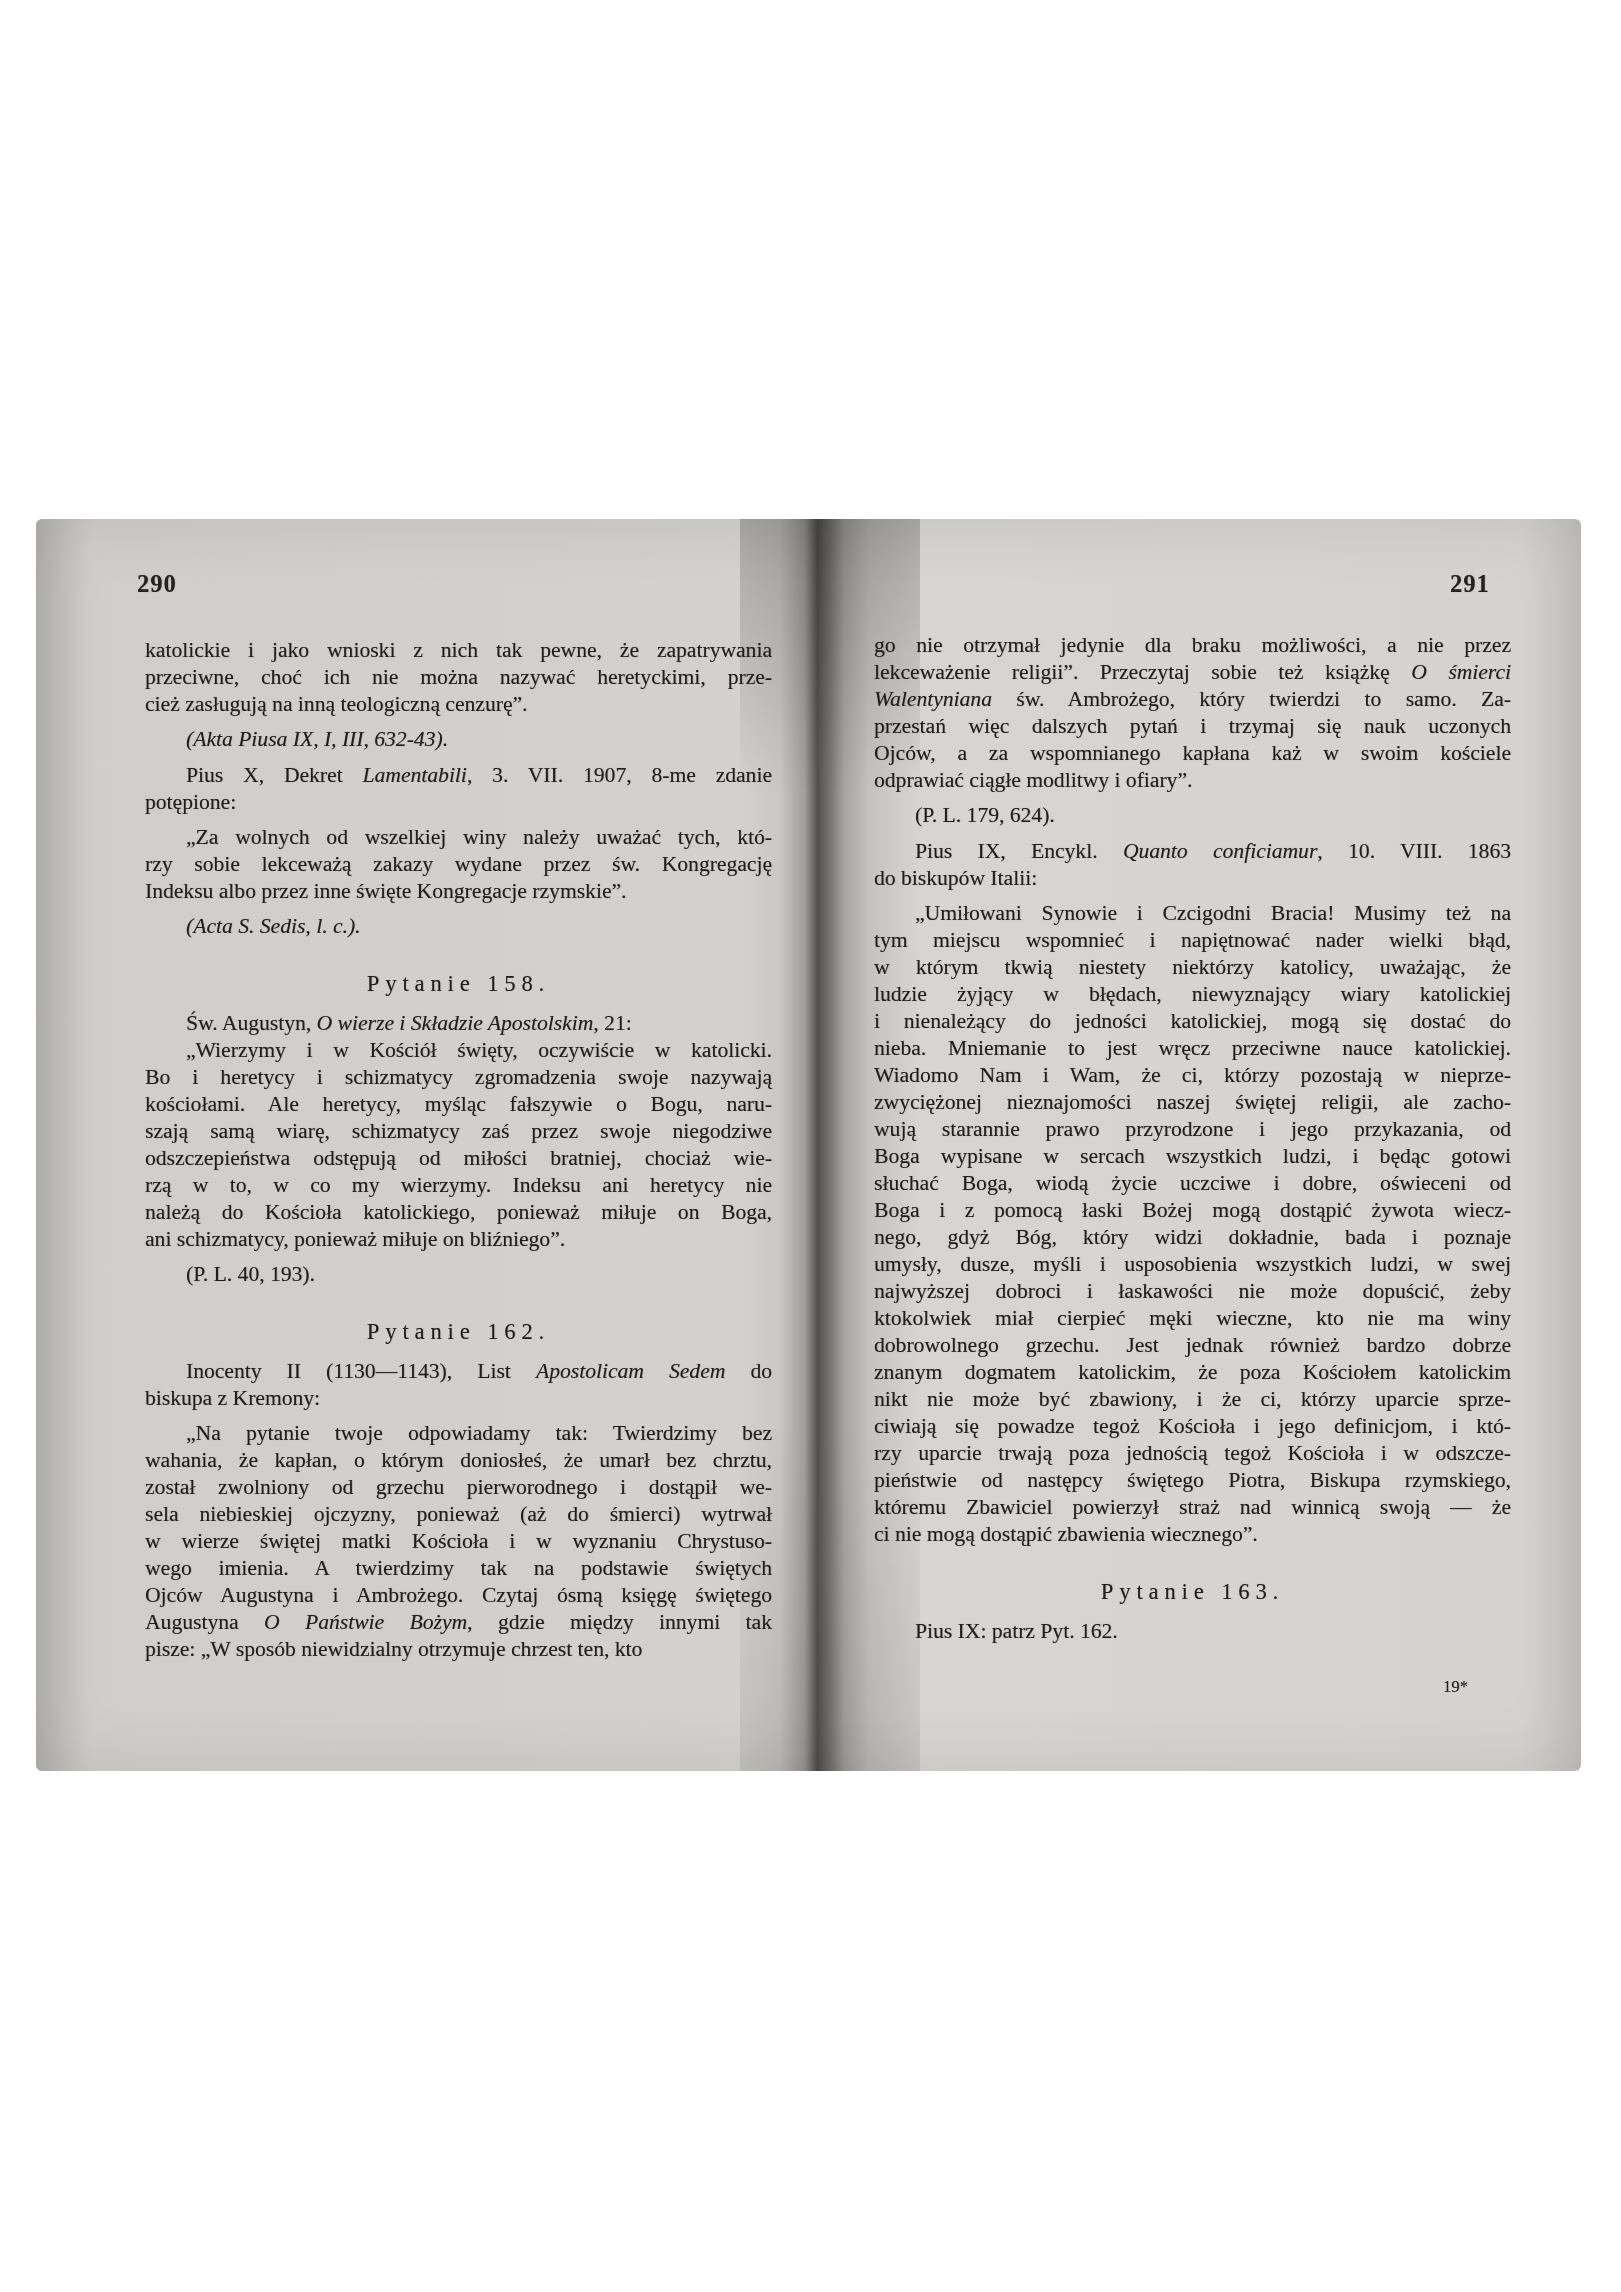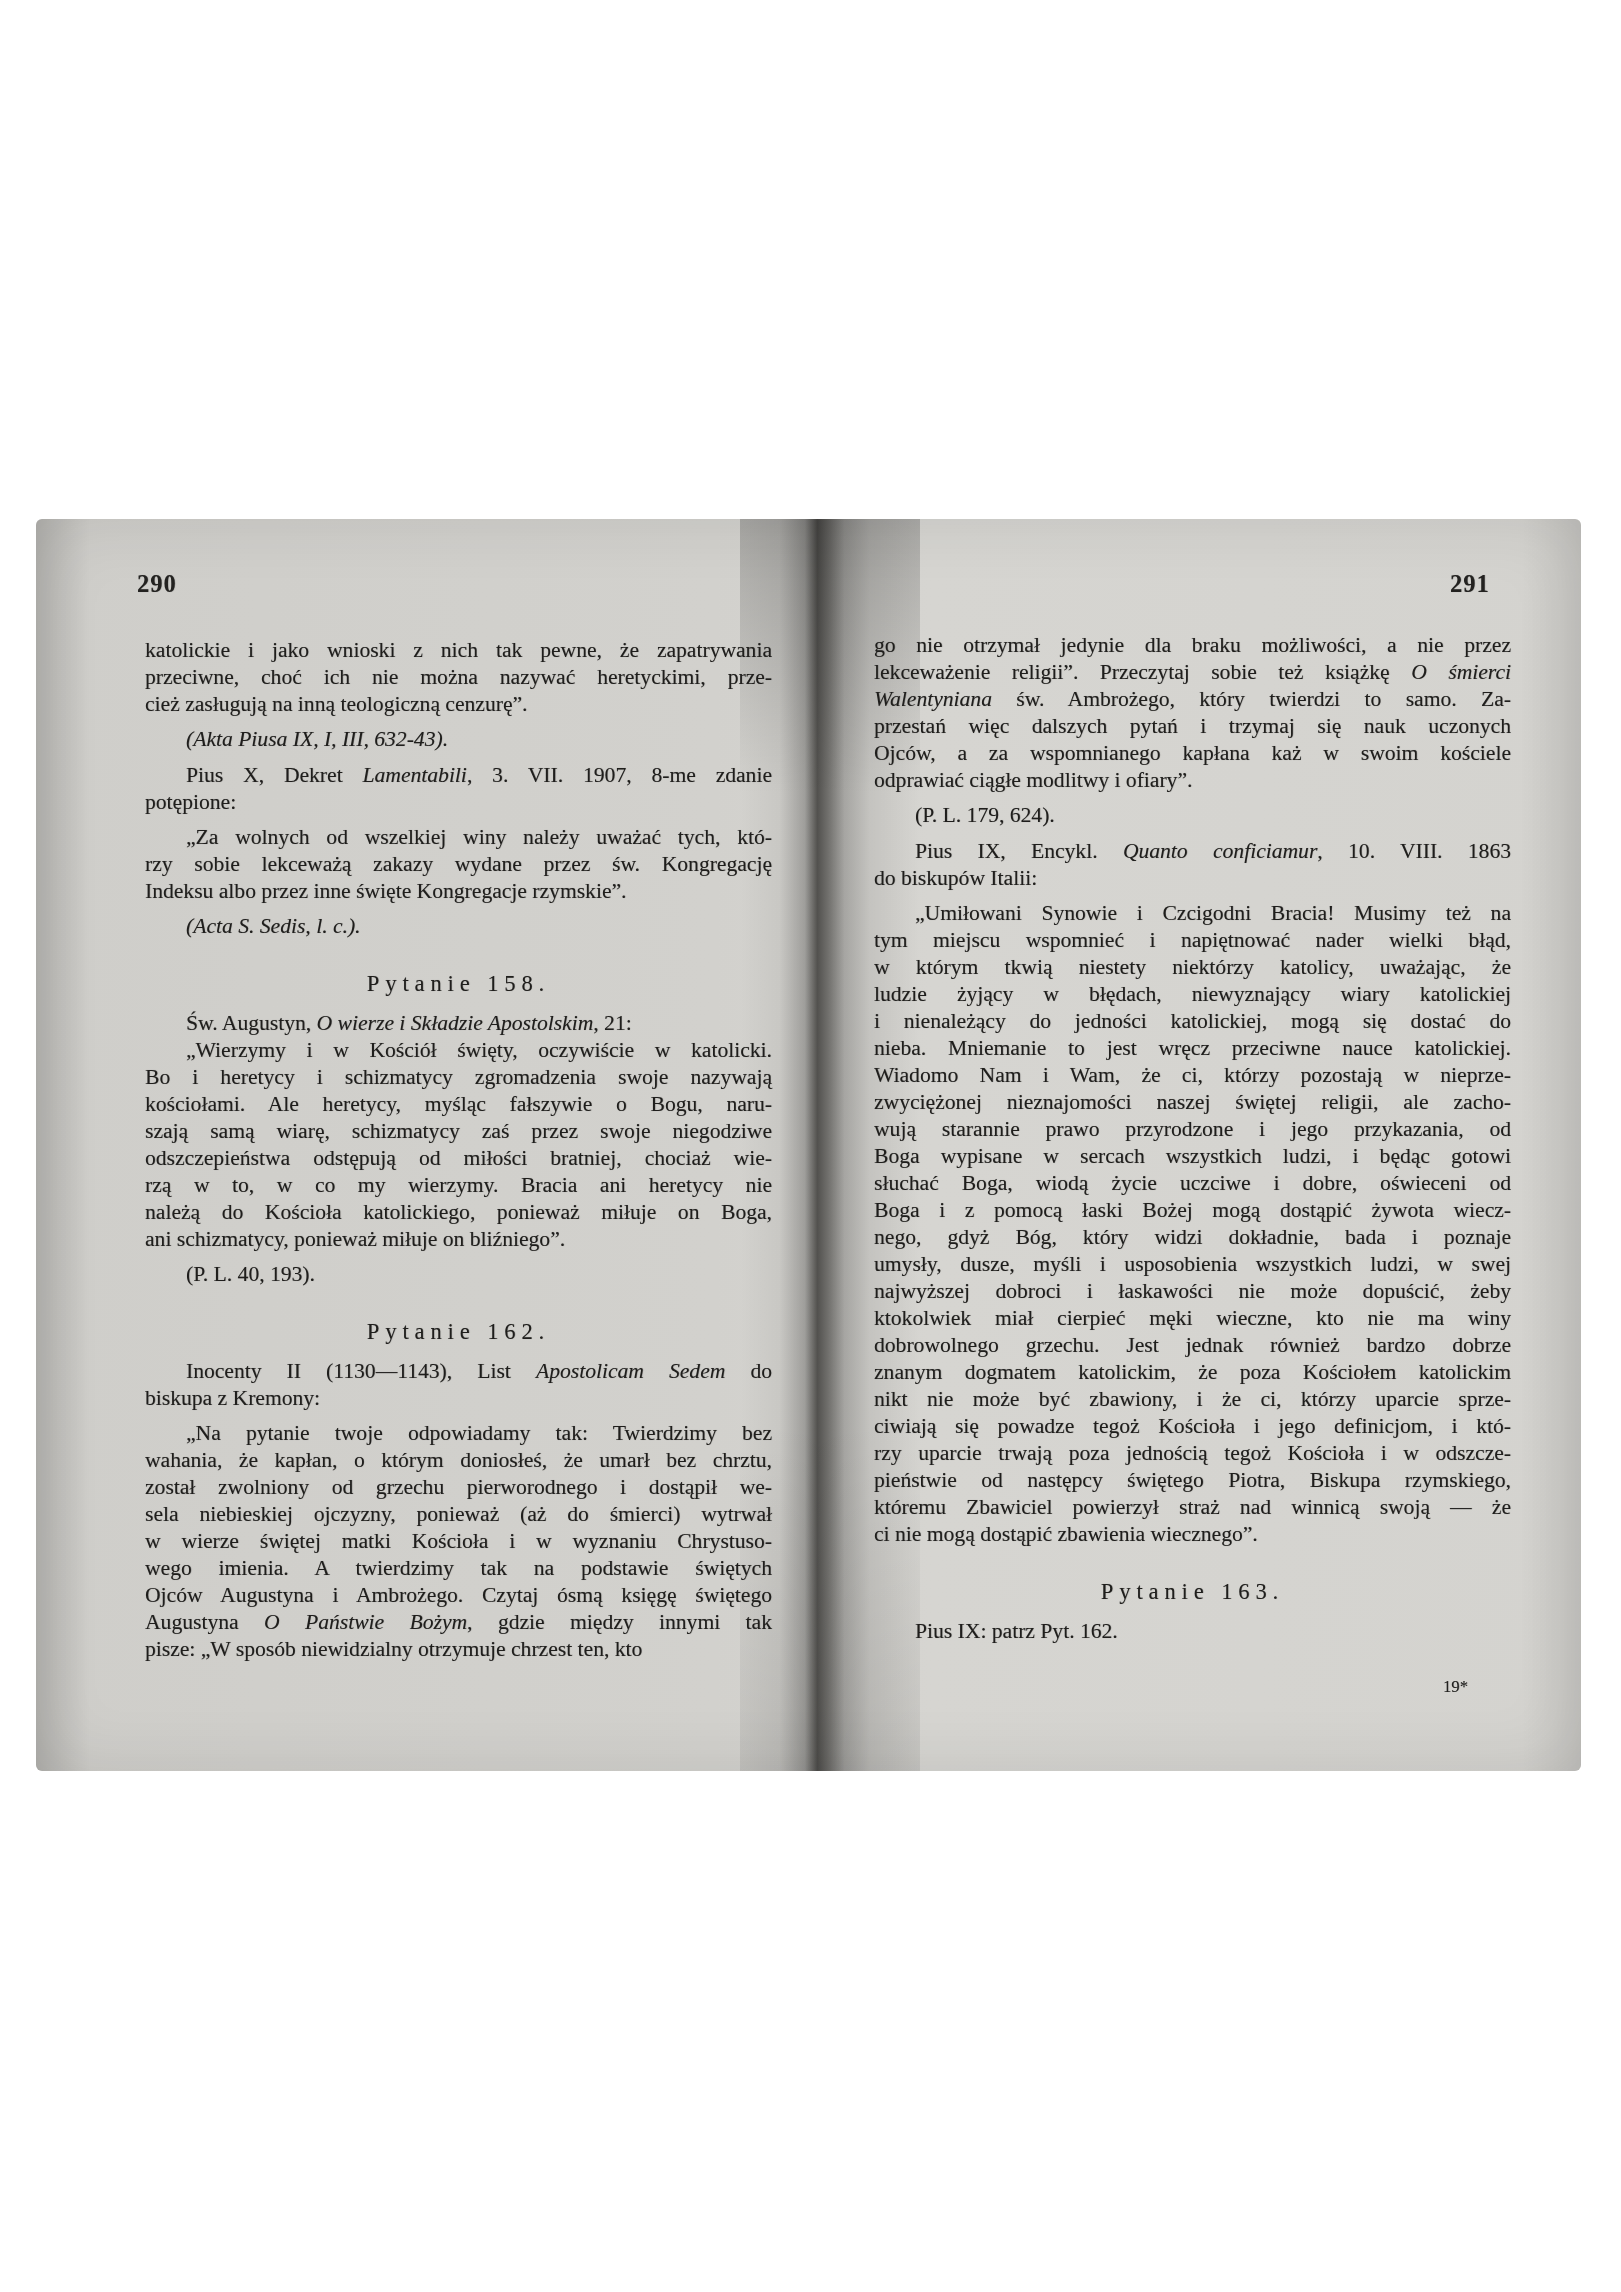--- a/index.html
+++ b/index.html
@@ -83,21 +83,21 @@
       <div class="heading">Pytanie 158.</div>
       <div class="para">
         <div class="line last">Św. Augustyn, <i>O wierze i Składzie Apostolskim</i>, 21:</div>
       </div>
       <div class="para attach">
         <div class="line">„Wierzymy i w Kościół święty, oczywiście w katolicki.</div>
         <div class="line">Bo i heretycy i schizmatycy zgromadzenia swoje nazywają</div>
         <div class="line">kościołami. Ale heretycy, myśląc fałszywie o Bogu, naru-</div>
         <div class="line">szają samą wiarę, schizmatycy zaś przez swoje niegodziwe</div>
         <div class="line">odszczepieństwa odstępują od miłości bratniej, chociaż wie-</div>
-        <div class="line">rzą w to, w co my wierzymy. Bracia ani heretycy nie</div>
+        <div class="line">rzą w to, w co my wierzymy. Indeksu ani heretycy nie</div>
         <div class="line">należą do Kościoła katolickiego, ponieważ miłuje on Boga,</div>
         <div class="line last">ani schizmatycy, ponieważ miłuje on bliźniego”.</div>
       </div>
       <div class="cite">(P. L. 40, 193).</div>
       <div class="heading">Pytanie 162.</div>
       <div class="para">
         <div class="line">Inocenty II (1130—1143), List <i>Apostolicam Sedem</i> do</div>
         <div class="line last">biskupa z Kremony:</div>
       </div>
       <div class="para">

